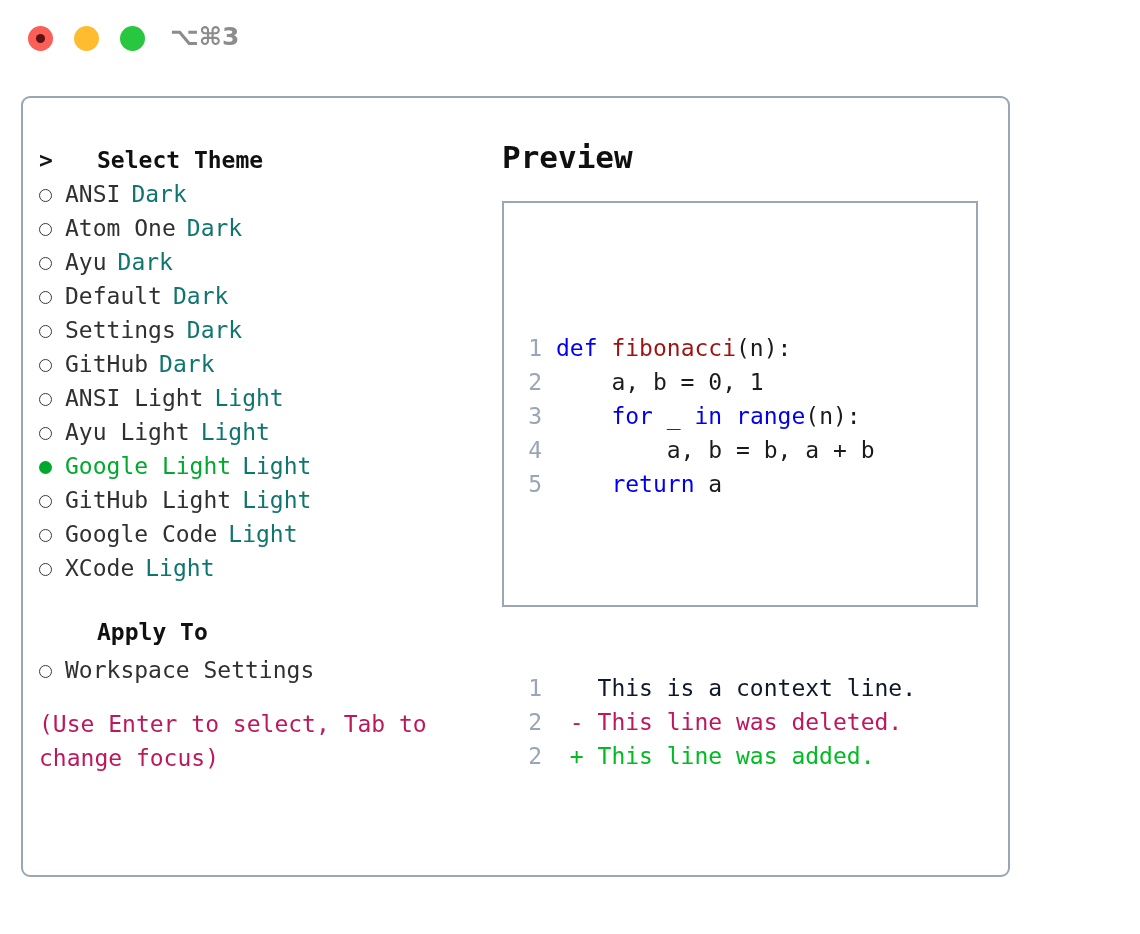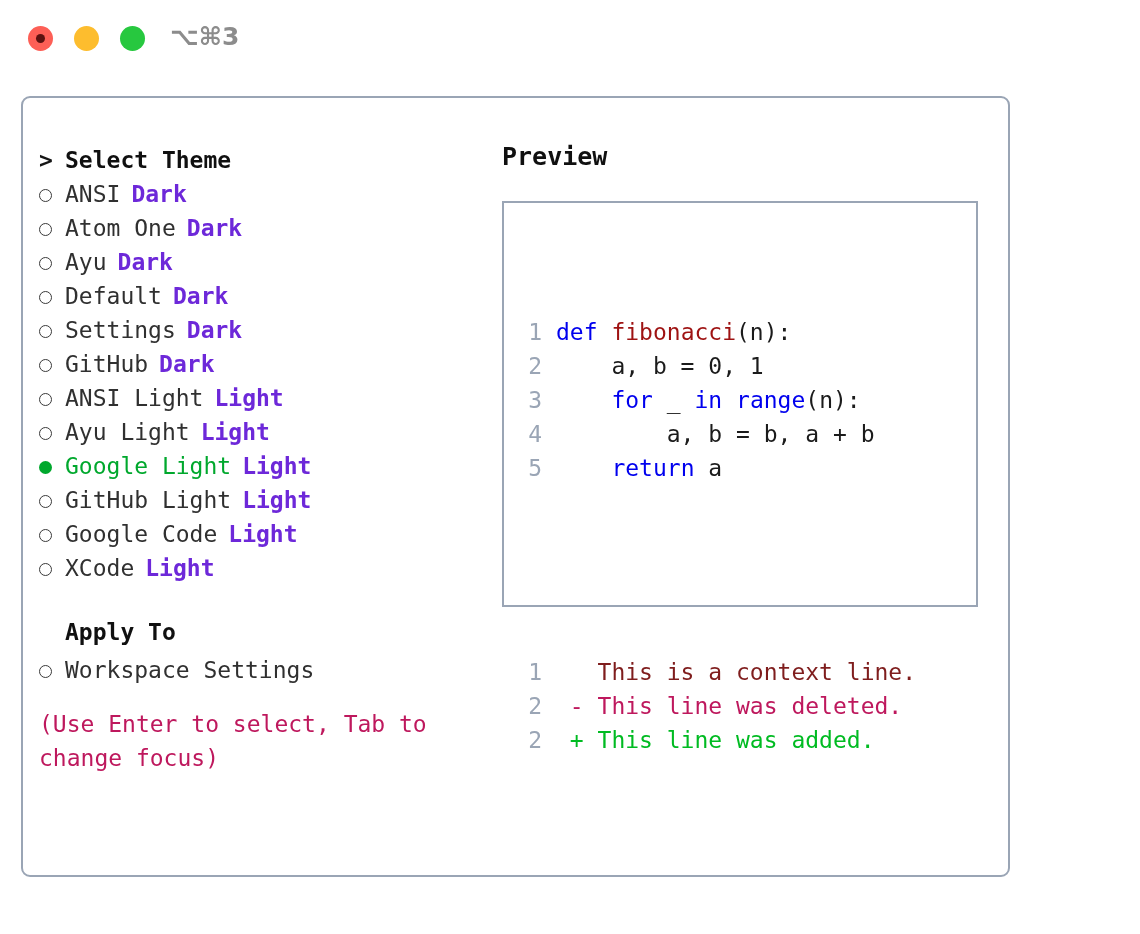--- a/index.html
+++ b/index.html
@@ -116,82 +116,81 @@
     background: transparent;
   }
   .marker .dot-filled {
     background: #00a82d;
   }
   .marker.caret {
     font-weight: bold;
     color: #151515;
   }
   .label { color: #303030; }
-  .label.bold { font-weight: bold; color: #101010; }
+  .label.bold { font-weight: bold; color: #101010; margin-left: 32px; }
   .label.sel { color: #00a82d; }
   .mode {
-    color: #6d28d9;
+    color: #0f766e;
     padding-left: 11px;
-    font-weight: bold;
   }
   .spacer { height: 34px; }
   .hint {
     margin-top: 20px;
     font-size: 23px;
     color: #be185d;
     line-height: 34px;
     width: 410px;
     white-space: pre-wrap;
   }
 
   
   .right-col {
     position: absolute;
     left: 479px;
     top: 45px;
     width: 480px;
   }
   .preview-title {
-    font-size: 25px;
+    font-size: 31px;
     font-weight: bold;
     color: #101010;
     height: 34px;
     line-height: 28px;
     white-space: pre;
   }
   .preview-box {
     margin-top: 24px;
     width: 476px;
     height: 406px;
     border: 2px solid #9aa5b5;
     box-sizing: border-box;
     background: #ffffff;
     position: relative;
   }
   .code {
     position: absolute;
     left: 10px;
-    top: 44px;
+    top: 60px;
     font-size: 23px;
     line-height: 34px;
     white-space: pre;
   }
   .cline { display: block; height: 34px; }
   .ln {
     display: inline-block;
     width: 28px;
     text-align: right;
     color: #9aa5b5;
     margin-right: 14px;
   }
   .kw  { color: #0000ee; }
   .fn  { color: #9e1212; }
   .pl  { color: #1b1b1b; }
   .diff-gap { height: 34px; }
-  .ctx { color: #7f1d1d; }
+  .ctx { color: #0f172a; }
   .del { color: #be185d; }
   .add { color: #00bb22; }
 </style>
 </head>
 <body>
 
 <div class="page">
 
   <div class="titlebar">
     <div class="lights">

